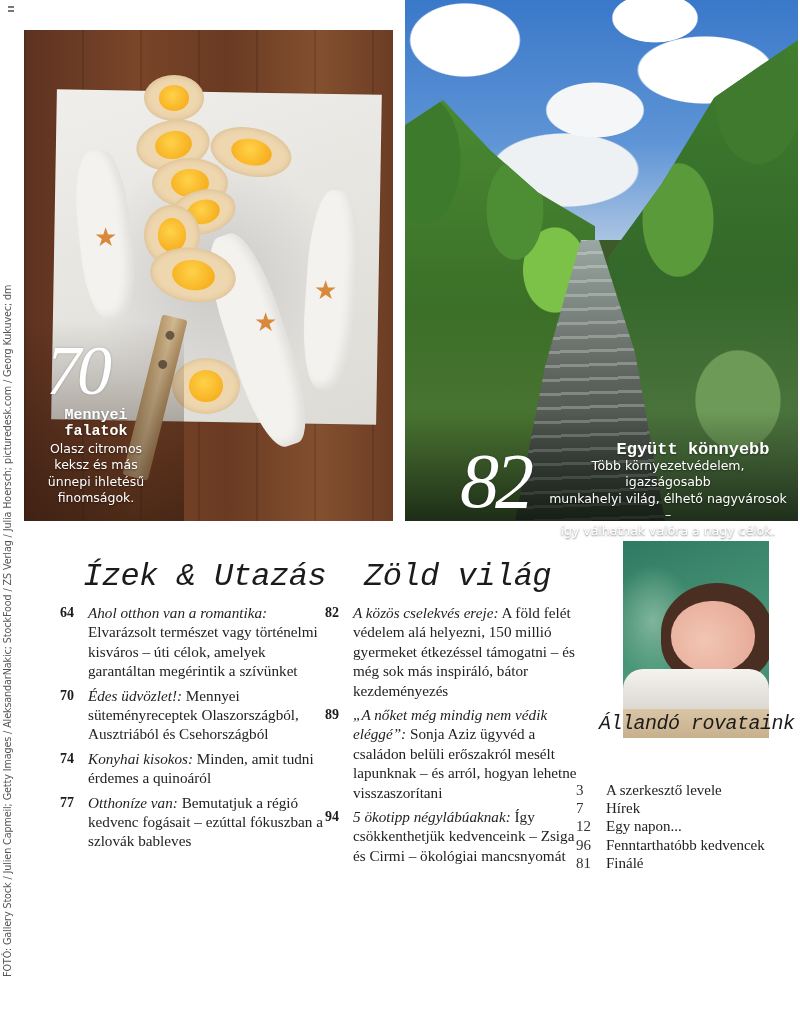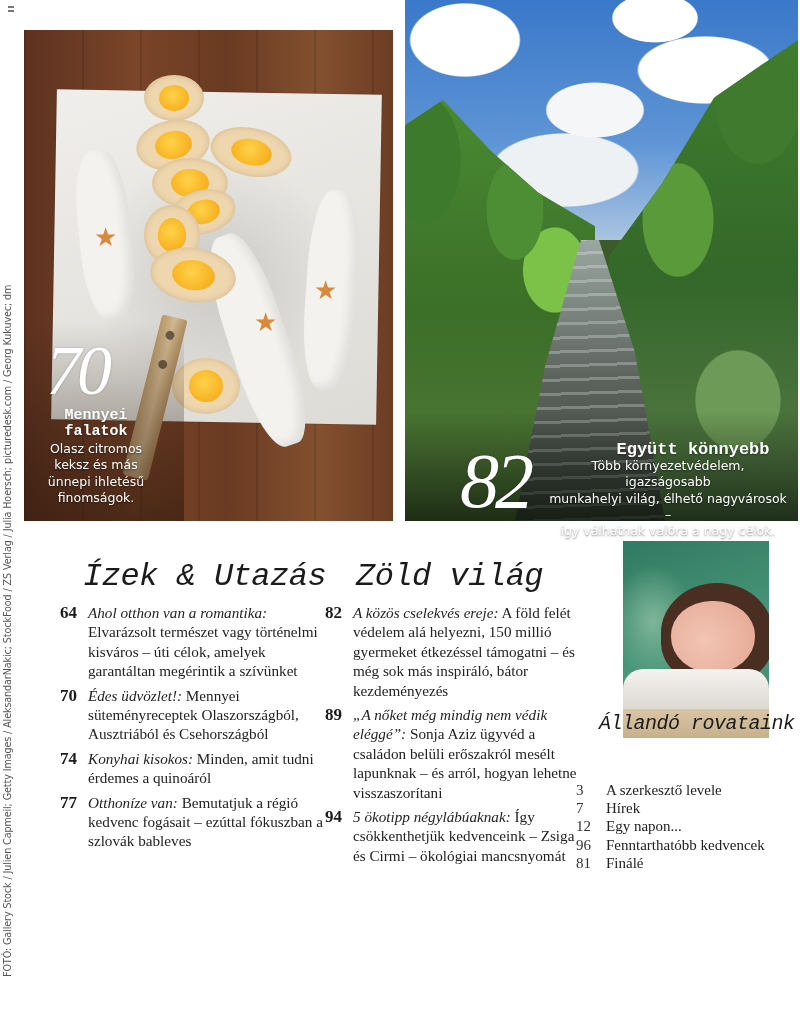--- a/index.html
+++ b/index.html
@@ -111,28 +111,28 @@
 
     
     .credits { position: absolute; left: 2px; top: 977px; width: 960px; transform-origin: 0 0;
       transform: rotate(-90deg); font-family: "DejaVu Sans", sans-serif; font-size: 9.6px;
       color: #555; white-space: nowrap; letter-spacing: -0.1px; }
 
     
     .section-title { position: absolute; font-family: Liberation Mono, monospace; font-style: italic;
       font-size: 32px; color: #1b1b1b; font-weight: normal; letter-spacing: -0.5px; }
     .st-izek { left: 83px; top: 558px; }
-    .st-zold { left: 356px; top: 558px; }
+    .st-zold { left: 364px; top: 558px; }
     .st-allando { left: 599px; top: 712px; font-size: 20px; }
 
     .toc { position: absolute; list-style: none; }
     .toc-izek { left: 60px; top: 603px; width: 265px; }
     .toc-zold { left: 325px; top: 603px; width: 265px; }
     .toc-item { display: flex; font-size: 15.2px; line-height: 19.4px; margin-bottom: 5px; color: #222; }
-    .toc-page { flex: 0 0 28px; font-weight: bold; font-size: 17px; line-height: 19px; color: #1b1b1b; }
+    .toc-page { flex: 0 0 28px; font-weight: bold; font-size: 14px; line-height: 19px; color: #1b1b1b; }
     .toc-text { flex: 1; }
     .toc-lead { font-style: italic; text-align: center; }
 
     .regulars { position: absolute; left: 576px; top: 781px; width: 224px; list-style: none; }
     .reg-item { display: flex; font-size: 15px; line-height: 18.2px; color: #222; }
     .reg-page { flex: 0 0 30px; color: #333; }
 
     .portrait { position: absolute; left: 623px; top: 541px; width: 146px; height: 197px; overflow: hidden;
       background: radial-gradient(ellipse 60px 80px at 30px 80px, #7fb59a, transparent 70%),
                   linear-gradient(160deg, #2f7a62, #4e9a7c 60%, #3c7e66); }

